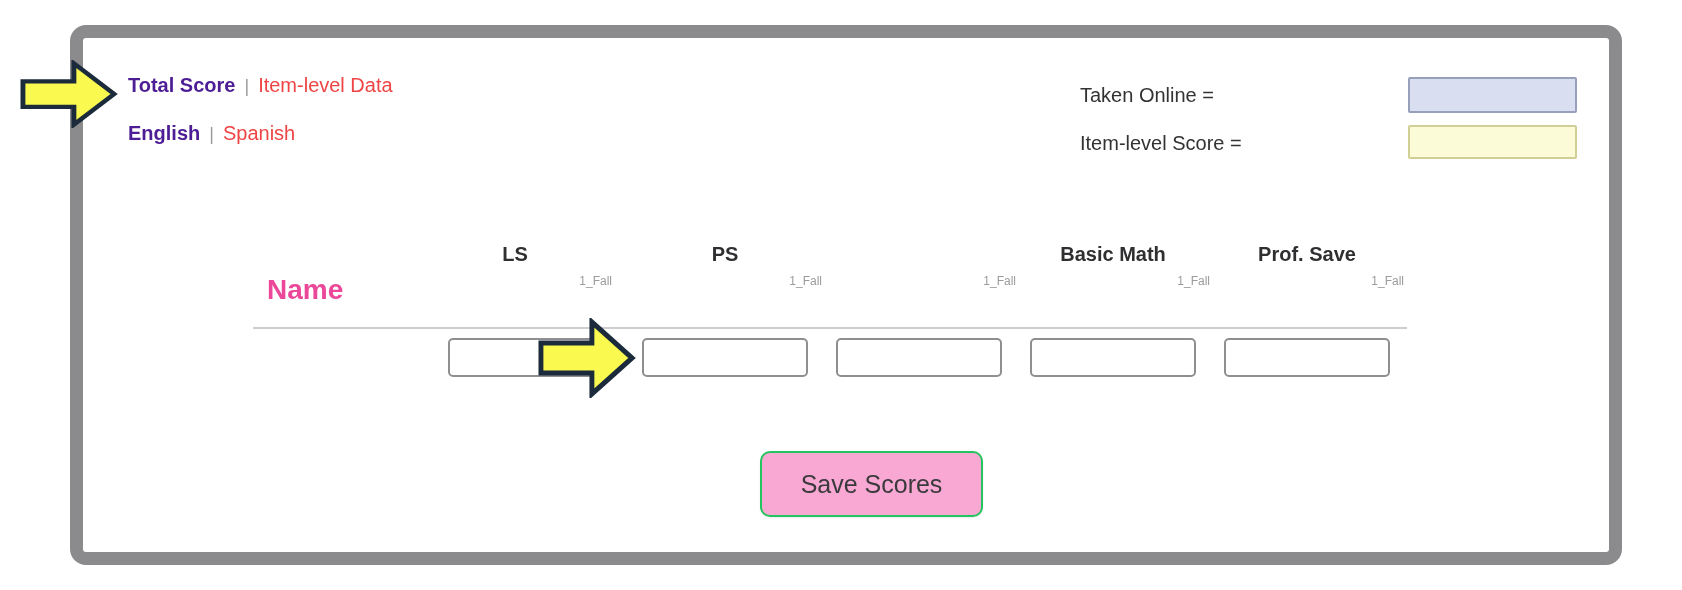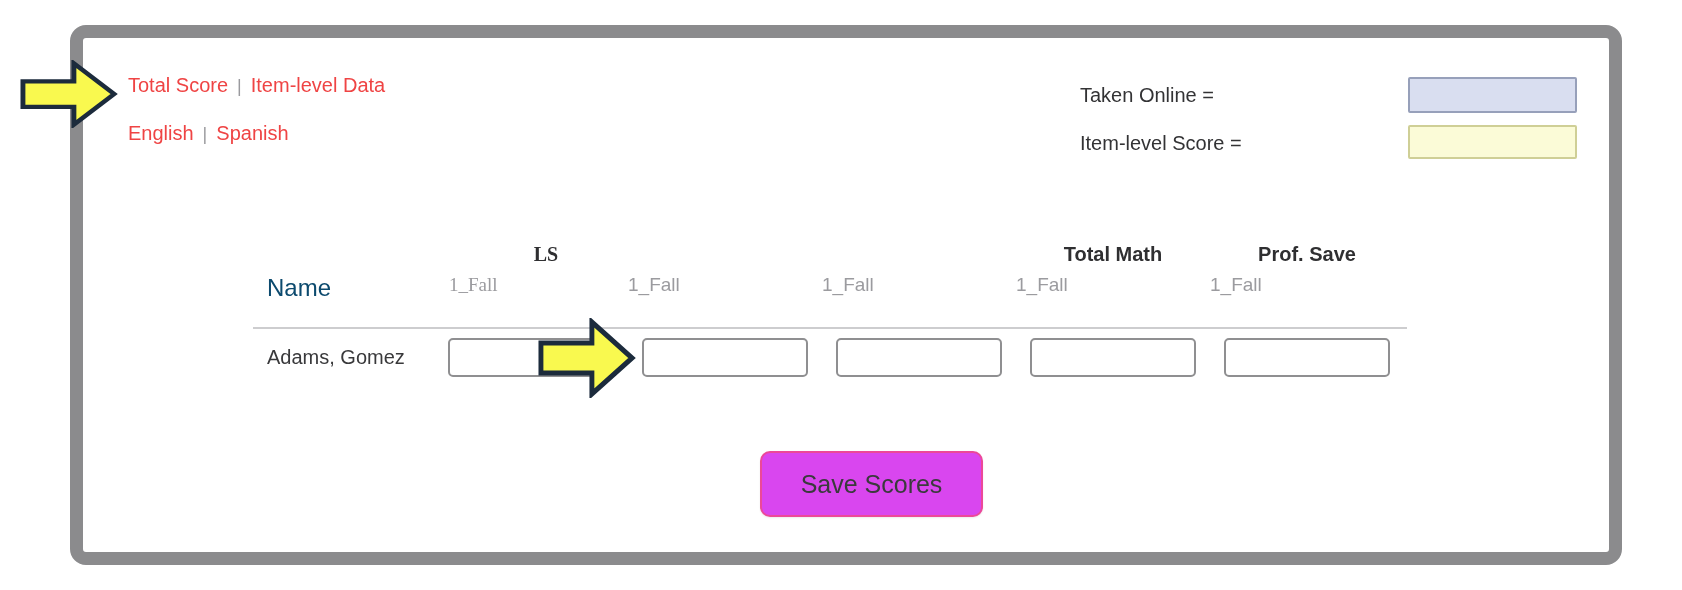--- a/index.html
+++ b/index.html
@@ -11,56 +11,56 @@
   
   .card{
     position:absolute;left:70px;top:25px;width:1552px;height:540px;
     box-sizing:border-box;border:13px solid #8b8b8d;border-radius:16px;
     background:#ffffff;
   }
   
   .toggle-line{position:absolute;left:45px;font-size:20px;white-space:nowrap;}
   .toggle-line.score{top:36px;}
   .toggle-line.lang{top:84px;}
-  .toggle-active{font-weight:normal;color:#ef4444;}
+  .toggle-active{font-weight:bold;color:#4c1d95;}
   .toggle-divider{color:#9a9a9e;font-size:18px;margin:0 9px;}
   .toggle-link{color:#ef4444;text-decoration:none;cursor:pointer;}
   
   .legend-label{
     position:absolute;width:320px;text-align:left;font-size:20px;color:#333335;
     height:36px;line-height:36px;right:209px;white-space:nowrap;
   }
   .legend-swatch{position:absolute;right:32px;width:169px;box-sizing:border-box;border-radius:2px;}
   .legend-label.r1,.legend-swatch.r1{top:39px;}
   .legend-label.r2,.legend-swatch.r2{top:87px;}
   .legend-swatch.r1{height:36px;background:#d9def0;border:2px solid #97a0ba;}
   .legend-swatch.r2{height:34px;background:#fbfbd7;border:2px solid #cfcf96;}
   
   .col-head{
     position:absolute;top:205px;width:194px;text-align:center;
     font-weight:bold;font-size:20px;color:#2f2f31;
   }
   .col-sub{
-    position:absolute;top:236px;width:194px;text-align:left;
-    font-size:19px;color:#9b9b9f;
+    position:absolute;top:236px;width:194px;text-align:right;
+    font-size:12px;color:#9b9b9f;
   }
-  .c0{left:366px;font-family:Liberation Serif, serif;} .c1{left:545px;} .c2{left:739px;} .c3{left:933px;} .c4{left:1127px;}
-  .name-head{position:absolute;left:184px;top:236px;font-weight:normal;font-size:24px;color:#0c4a6e;}
+  .c0{left:335px;} .c1{left:545px;} .c2{left:739px;} .c3{left:933px;} .c4{left:1127px;}
+  .name-head{position:absolute;left:184px;top:236px;font-weight:bold;font-size:28px;color:#ec4899;}
   .head-line{position:absolute;left:170px;top:289px;width:1154px;height:0;border-top:2px solid #cdcdcf;}
   .row-name{position:absolute;left:184px;top:300px;height:39px;line-height:39px;font-size:20px;color:#39393b;}
   .score-input{
     position:absolute;top:300px;width:166px;height:39px;box-sizing:border-box;
     border:2px solid #8f8f91;border-radius:5px;background:#ffffff;
     font-size:20px;padding:0 8px;font-family:inherit;color:#333;outline:none;
   }
   .i0{left:365px;} .i1{left:559px;} .i2{left:753px;} .i3{left:947px;} .i4{left:1141px;}
   
   .save-btn{
     position:absolute;left:677px;top:413px;width:223px;height:66px;
-    background:#d946ef;border:2px solid #ec4899;border-radius:10px;
+    background:#f9a8d4;border:2px solid #22c55e;border-radius:10px;
     font-size:25px;color:#3a3a3c;font-family:inherit;cursor:pointer;
     box-shadow:0 1px 2px rgba(0,0,0,0.08);
   }
   
   .callout-arrow{position:absolute;z-index:20;pointer-events:none;}
   #arrow1{left:20px;top:60px;width:98px;height:68px;}
   #arrow2{left:538px;top:318px;width:98px;height:80px;}
 </style>
 </head>
 <body>
@@ -74,34 +74,34 @@
   <div class="toggle-line lang">
     <span class="toggle-active">English</span><span class="toggle-divider">|</span><a class="toggle-link">Spanish</a>
   </div>
 
   <div class="legend-label r1">Taken Online =</div>
   <div class="legend-swatch r1"></div>
   <div class="legend-label r2">Item-level Score =</div>
   <div class="legend-swatch r2"></div>
 
   <div class="col-head c0">LS</div>
-  <div class="col-head c3">Total Math</div>
+  <div class="col-head c1">PS</div>
+  <div class="col-head c3">Basic Math</div>
   <div class="col-head c4">Prof. Save</div>
 
   <div class="name-head">Name</div>
 
   <div class="col-sub c0">1_Fall</div>
   <div class="col-sub c1">1_Fall</div>
   <div class="col-sub c2">1_Fall</div>
   <div class="col-sub c3">1_Fall</div>
   <div class="col-sub c4">1_Fall</div>
 
   <div class="head-line"></div>
 
-  <div class="row-name">Adams, Gomez</div>
   <input class="score-input i0" type="text" value="" style="">
   <input class="score-input i1" type="text" value="" style="">
   <input class="score-input i2" type="text" value="" style="">
   <input class="score-input i3" type="text" value="" style="">
   <input class="score-input i4" type="text" value="" style="">
 
   <button class="save-btn">Save Scores</button>
 </div>
 
 <svg id="arrow1" class="callout-arrow" viewBox="0 0 100 80" preserveAspectRatio="none">

